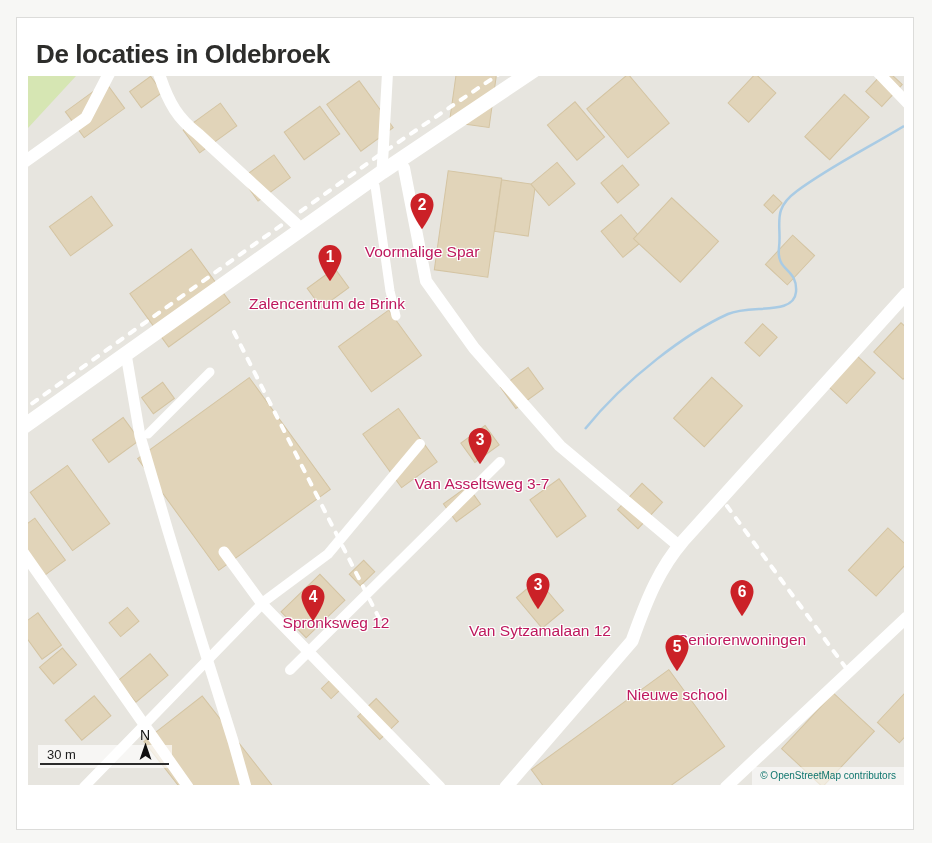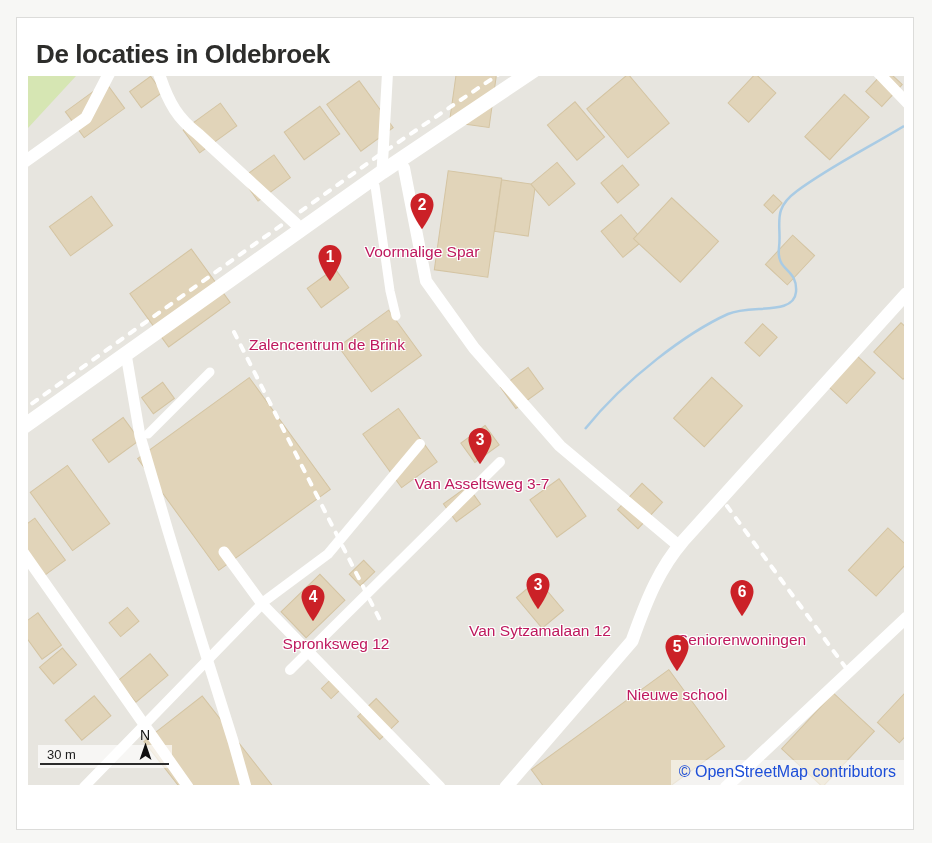--- a/index.html
+++ b/index.html
@@ -38,21 +38,21 @@
     position:absolute;left:2px;right:3px;bottom:3px;border-bottom:2px solid #2b2b2b;
   }
   .compass{
     position:absolute;left:106px;top:652px;width:22px;height:42px;z-index:4;
     text-align:center;
   }
   .compass .n{font-size:14px;color:#111;display:block;line-height:14px;}
   .attribution{
     position:absolute;right:0;bottom:0;z-index:4;
     background:rgba(255,255,255,0.55);
-    padding:3px 8px 4px 8px;font-size:16px;color:#1d4ed8;cursor:pointer;
+    padding:3px 8px 4px 8px;font-size:10px;color:#0f766e;cursor:pointer;
   }
   .footer{
     position:absolute;left:0;right:0;top:770px;height:42px;
     border-top:1px solid #e6e6e4;background:#fff;
   }
   .caption{
     position:absolute;left:12px;top:14px;font-size:13.5px;color:#7a7a7a;
   }
   .resize-btn{
     position:absolute;right:1px;top:9px;width:32px;height:32px;
@@ -140,25 +140,25 @@
         <path d="M 238 524 L 300 478 L 392 368" stroke="#ffffff" stroke-width="10" fill="none" stroke-linecap="round" stroke-linejoin="round"></path>
         <path d="M 262 594 L 472 386" stroke="#ffffff" stroke-width="10" fill="none" stroke-linecap="round" stroke-linejoin="round"></path>
         <path d="M 840 -14 L 884 32" stroke="#ffffff" stroke-width="11" fill="none" stroke-linecap="round" stroke-linejoin="round"></path>
         <path d="M -8 336 L 350 80 L 505 -25" stroke="#ffffff" stroke-width="4" fill="none" stroke-dasharray="6 9" stroke-linecap="round"></path>
         <path d="M 699 430 L 818 592" stroke="#ffffff" stroke-width="4" fill="none" stroke-dasharray="6 9" stroke-linecap="round"></path>
         <path d="M 206 256 L 352 544" stroke="#ffffff" stroke-width="4" fill="none" stroke-dasharray="6 9" stroke-linecap="round"></path>
         <path d="M 876 50 C 836 74 800 92 769 115 C 743 134 754 148 751 172 C 748 196 770 192 768 216 C 766 240 722 228 700 238 C 660 256 598 302 557 353" stroke="#a9cbe4" stroke-width="2.5" fill="none"></path>
       </svg>
 
     <div id="overlay">
-        <div class="map-label" style="left: 299px; top: 228px; margin-top: 41px;">Zalencentrum de Brink</div>
+        <div class="map-label" style="left: 299px; top: 228px;">Zalencentrum de Brink</div>
         <div class="map-label" style="left: 394px; top: 176px;">Voormalige Spar</div>
         <div class="map-label" style="left: 454px; top: 408px;">Van Asseltsweg 3-7</div>
         <div class="map-label" style="left: 512px; top: 555px; text-align: center;">Van Sytzamalaan 12</div>
-        <div class="map-label" style="left: 286px; top: 568px; padding-left: 44px;">Spronksweg 12</div>
+        <div class="map-label" style="left: 286px; top: 547px; padding-left: 44px;">Spronksweg 12</div>
         <div class="map-label" style="left: 714px; top: 564px;">Seniorenwoningen</div>
         <div class="map-label" style="left: 649px; top: 619px;">Nieuwe school</div>
         <svg class="pin" viewBox="0 0 30 40" style="left: 287px; top: 167px;">
           <path d="M15 39 C15 39 3.2 23 3.2 14 C3.2 7.4 8.5 2.1 15 2.1 C21.5 2.1 26.8 7.4 26.8 14 C26.8 23 15 39 15 39 Z" fill="#cb2127"></path>
           <text x="15" y="19.5" text-anchor="middle" font-size="16" font-weight="bold" fill="#ffffff" font-family="&quot;Liberation Sans&quot;,&quot;DejaVu Sans&quot;,sans-serif">1</text>
         </svg>
         <svg class="pin" viewBox="0 0 30 40" style="left: 379px; top: 115px;">
           <path d="M15 39 C15 39 3.2 23 3.2 14 C3.2 7.4 8.5 2.1 15 2.1 C21.5 2.1 26.8 7.4 26.8 14 C26.8 23 15 39 15 39 Z" fill="#cb2127"></path>
           <text x="15" y="19.5" text-anchor="middle" font-size="16" font-weight="bold" fill="#ffffff" font-family="&quot;Liberation Sans&quot;,&quot;DejaVu Sans&quot;,sans-serif">2</text>
         </svg>

